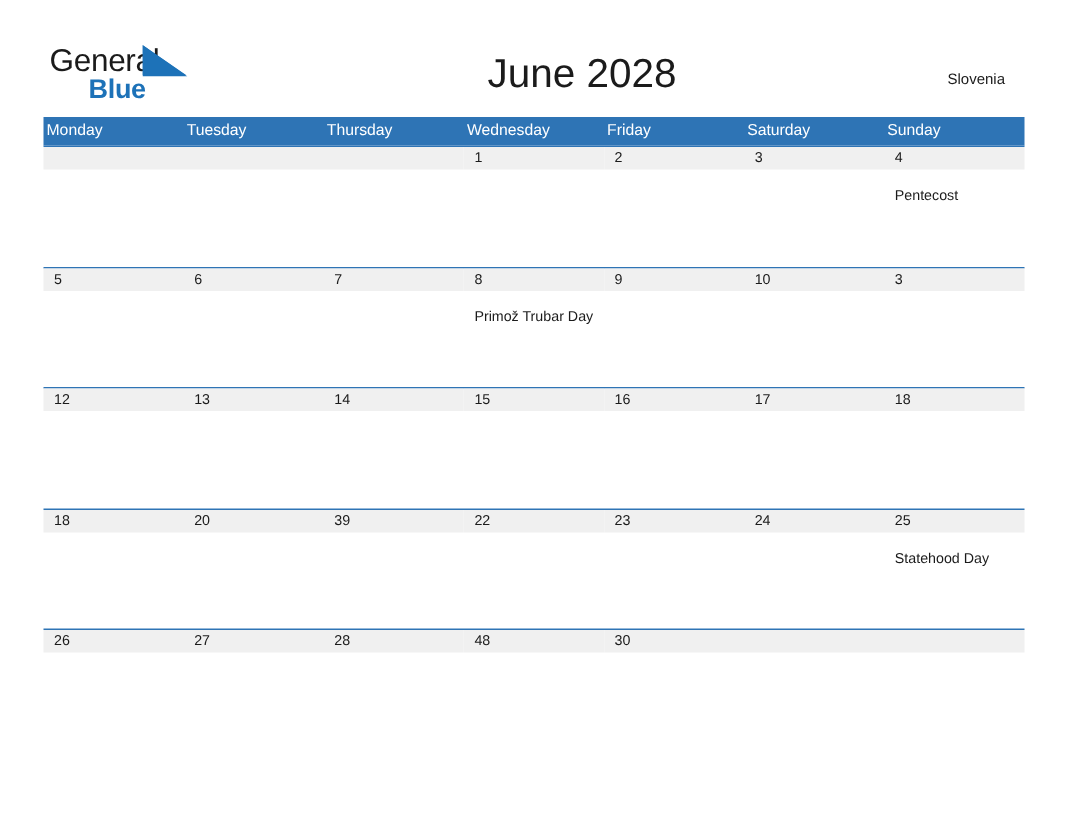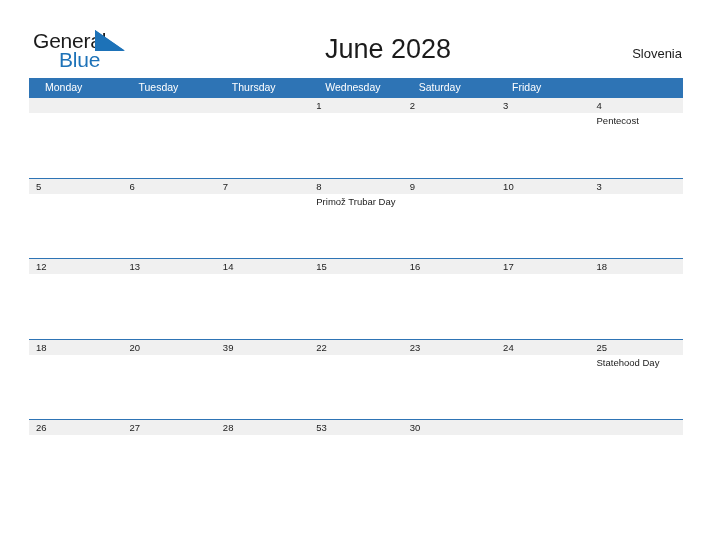--- a/index.html
+++ b/index.html
@@ -39,25 +39,26 @@
     font-size: 21px;
     line-height: 21px;
     color: #1b1b1b;
     letter-spacing: -0.2px;
     font-family: "Liberation Sans", sans-serif;
   }
   #brand-logo .logo-line-2 {
     position: absolute;
     left: 26px;
     top: 19px;
-    font-size: 21px;
+    font-size: 18px;
     line-height: 21px;
     color: #1d72b8;
     letter-spacing: -0.2px;
     font-family: "Liberation Sans", sans-serif;
+    font-weight: bold;
   }
   #brand-logo .logo-mark {
     position: absolute;
     left: 62px;
     top: 0px;
     width: 30px;
     height: 21px;
   }
 
   #calendar-title {
@@ -69,23 +70,23 @@
     font-size: 27px;
     line-height: 33px;
     color: #1b1b1b;
     font-weight: normal;
     font-family: "Liberation Sans", sans-serif;
     padding-left: 32px;
   }
 
   #country-label {
     position: absolute;
-    right: 30px;
+    right: 42px;
     top: 46px;
-    font-size: 13px;
+    font-size: 10px;
     line-height: 16px;
     color: #1b1b1b;
     text-align: right;
     font-family: "Liberation Sans", sans-serif;
   }
 
   
   #calendar-grid {
     position: absolute;
     left: 29px;
@@ -96,21 +97,21 @@
   .weekday-header-row {
     display: flex;
     width: 654px;
     height: 19px;
     background: #2e74b5;
   }
   .weekday-header-cell {
     width: 93.428571px;
     height: 19px;
     box-sizing: border-box;
-    padding-left: 16px;
+    padding-left: 2px;
     color: #ffffff;
     font-size: 10.5px;
     line-height: 19px;
     white-space: nowrap;
     overflow: hidden;
     font-family: "Liberation Sans", sans-serif;
   }
 
   .week-row {
     width: 654px;
@@ -140,21 +141,21 @@
 
   .week-row .event-band {
     display: flex;
     width: 654px;
     height: 64px;
   }
   .week-row .event-cell {
     width: 93.428571px;
     box-sizing: border-box;
     padding-left: 7px;
-    padding-top: 2px;
+    padding-top: 12px;
     font-size: 9.5px;
     line-height: 12px;
     color: #1b1b1b;
     white-space: nowrap;
     overflow: visible;
     font-family: "Liberation Sans", sans-serif;
   }
   .event-text {
     display: block;
     white-space: nowrap;
@@ -182,22 +183,23 @@
 
 </div>
 
 <div id="calendar-grid">
 
   <div class="weekday-header-row">
     <div class="weekday-header-cell">Monday</div>
     <div class="weekday-header-cell">Tuesday</div>
     <div class="weekday-header-cell">Thursday</div>
     <div class="weekday-header-cell">Wednesday</div>
+    <div class="weekday-header-cell">Friday</div>
     <div class="weekday-header-cell">Saturday</div>
-    <div class="weekday-header-cell">Friday</div>
+    <div class="weekday-header-cell">Sunday</div>
   </div>
 
   <div class="week-row">
     <div class="date-band">
       <div class="date-cell"></div>
       <div class="date-cell"></div>
       <div class="date-cell"></div>
       <div class="date-cell">1</div>
       <div class="date-cell">2</div>
       <div class="date-cell">3</div>
@@ -331,21 +333,21 @@
           <span class="event-text">Statehood Day</span>
         </div>
     </div>
   </div>
 
   <div class="week-row">
     <div class="date-band">
       <div class="date-cell">26</div>
       <div class="date-cell">27</div>
       <div class="date-cell">28</div>
-      <div class="date-cell">53</div>
+      <div class="date-cell">48</div>
       <div class="date-cell">30</div>
       <div class="date-cell"></div>
       <div class="date-cell"></div>
     </div>
     <div class="event-band">
       <div class="event-cell">
           <span class="event-text"></span>
         </div>
       <div class="event-cell">
           <span class="event-text"></span>

